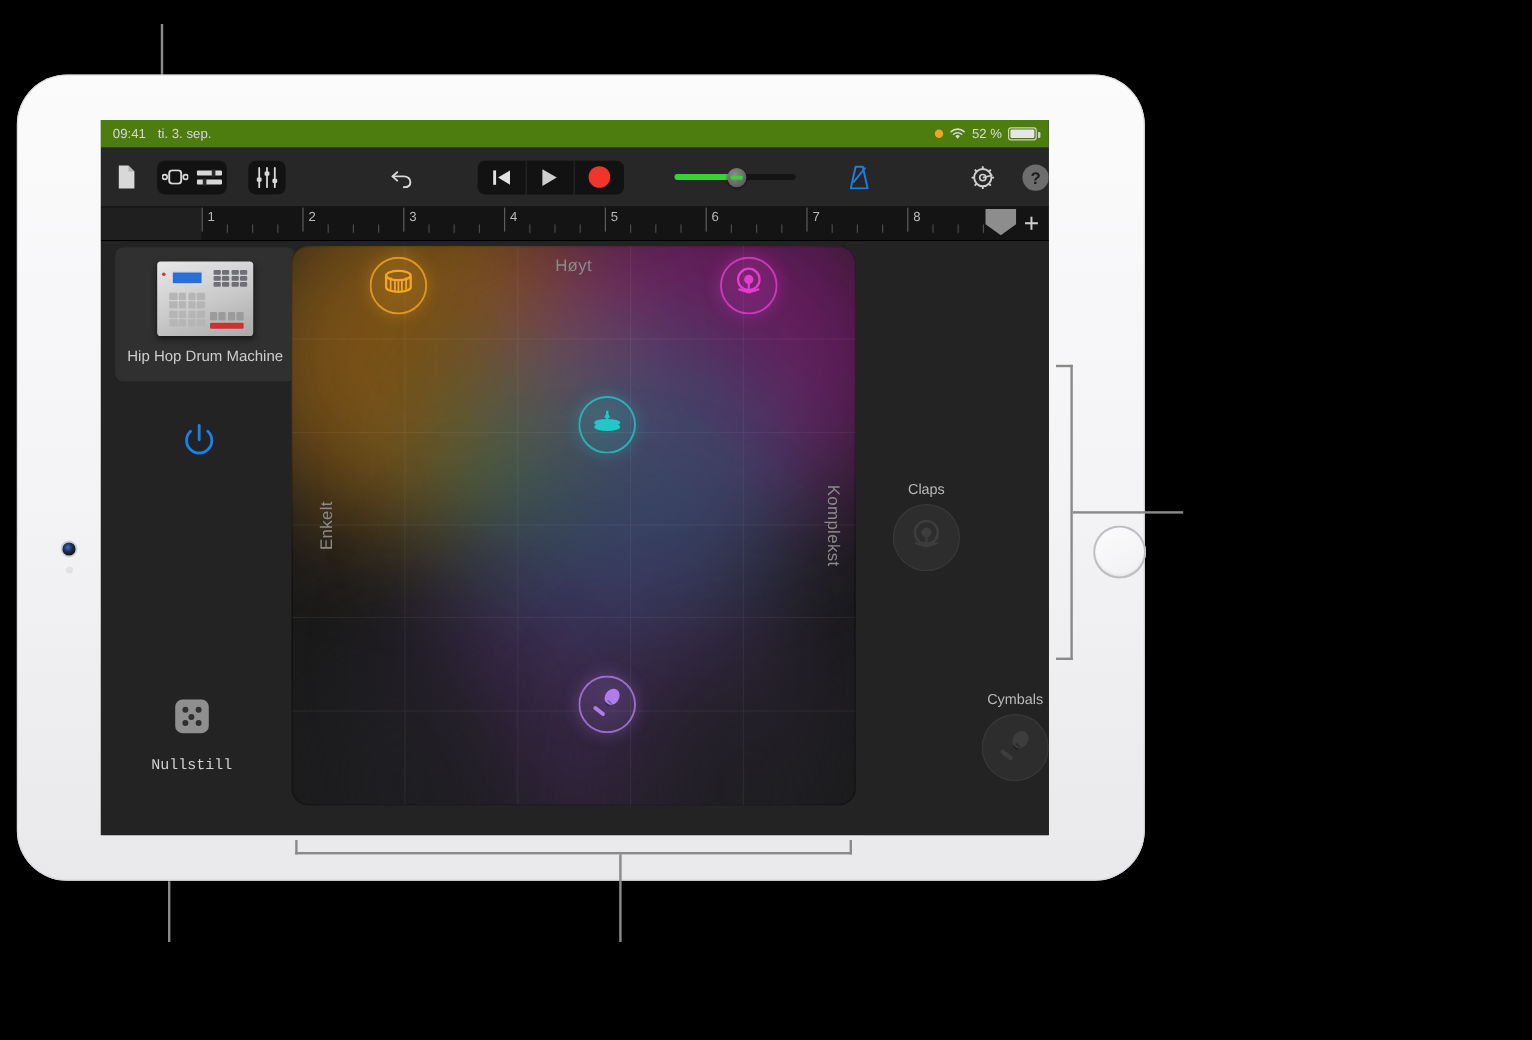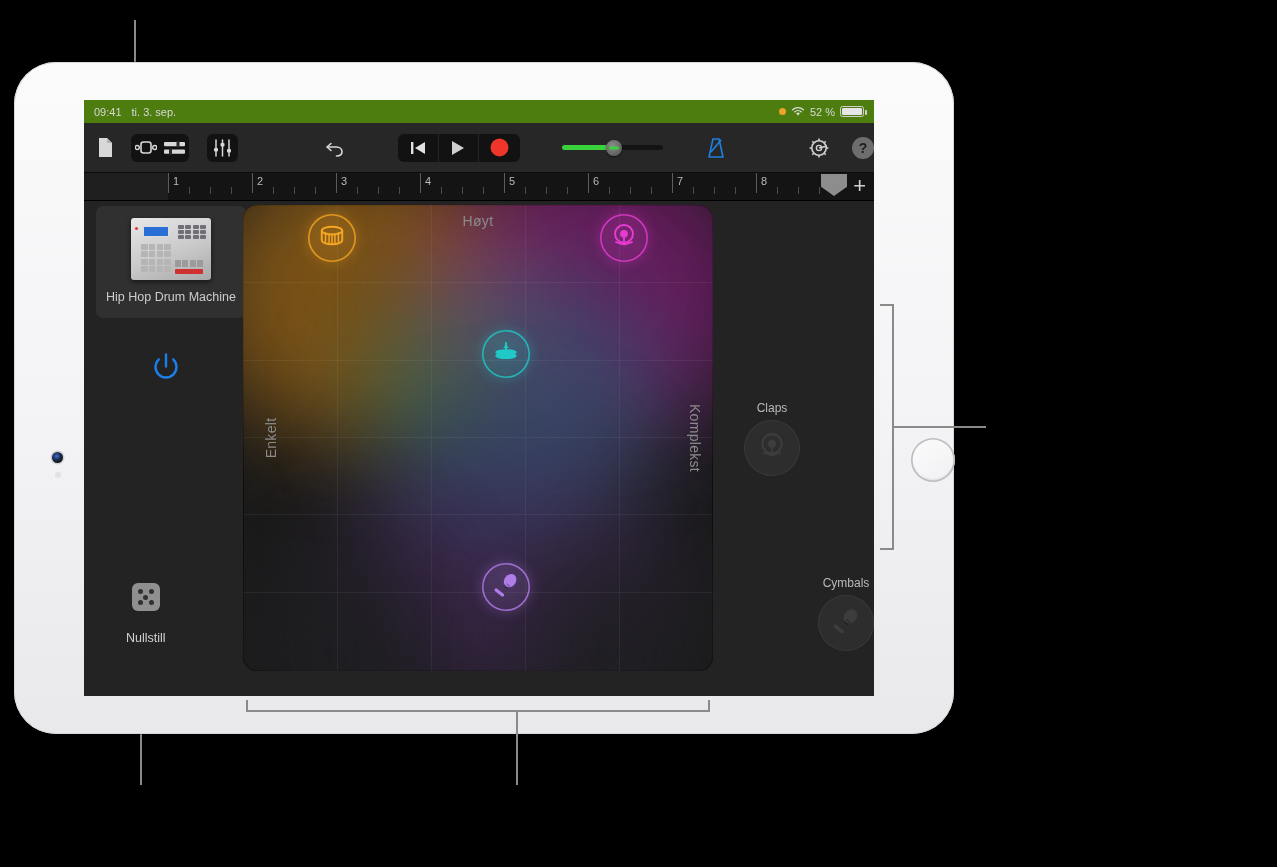--- a/index.html
+++ b/index.html
@@ -163,21 +163,21 @@
   .patch-name{
     margin-top:10px; font-size:12.5px; color:#cdcdcd; text-align:center;
   }
   .powerwrap{ position:absolute; left:65px; top:150px; }
   .reset{ position:absolute; left:42px; top:382px; text-align:center; }
   .dice{
     width:28px; height:28px; border-radius:6px; background:#8f8f8f;
     position:relative; margin:0 auto;
   }
   .dice i{ position:absolute; width:5px; height:5px; border-radius:50%; background:#303030; }
-  .reset-label{ margin-top:20px; font-size:12.5px; color:#d2d2d2; }
+  .reset-label{ margin-top:20px; font-size:12.5px; color:#d2d2d2;font-family:Liberation Mono, monospace; }
 
   
   .xypad{
     position:absolute; left:159px; top:4px; width:470px; height:466px;
     border-radius:14px; overflow:hidden;
     background:#1a1a1a;
     box-shadow:inset 0 0 0 1px #0d0d0d;
   }
   .xy-glow{ position:absolute; inset:0; }
   .g{ position:absolute; border-radius:50%; filter:blur(46px); }

